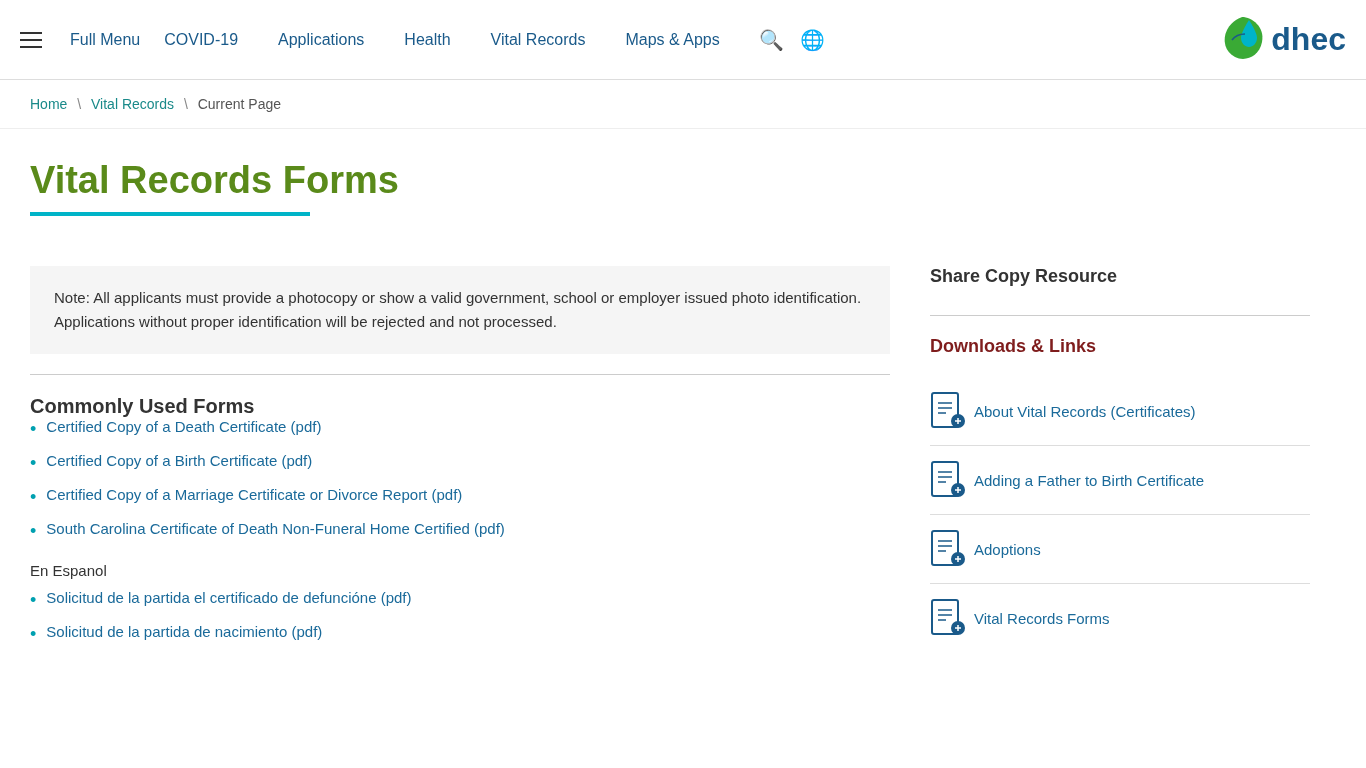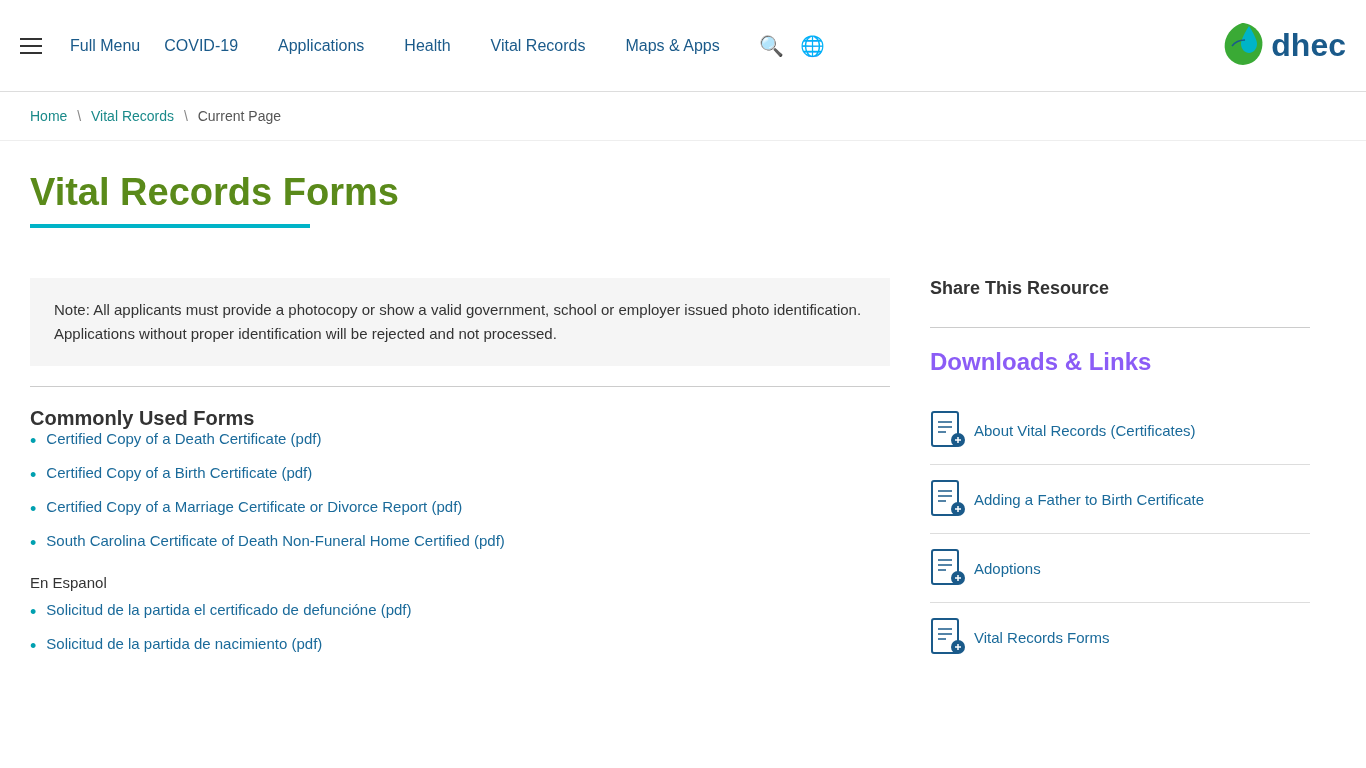--- a/index.html
+++ b/index.html
@@ -3,21 +3,21 @@
   <meta charset="utf-8">
   <style>
     * { margin: 0; padding: 0; box-sizing: border-box; }
     body { font-family: Arial, sans-serif; font-size: 15px; color: #333; background: #fff; }
 
     
     .header {
       display: flex;
       align-items: center;
       padding: 0 20px;
-      height: 92px;
+      height: 80px;
       background: #fff;
       border-bottom: 1px solid #ddd;
       position: relative;
     }
     .header-left {
       display: flex;
       align-items: center;
       gap: 24px;
     }
     .hamburger {
@@ -180,23 +180,23 @@
       color: #333;
       margin-bottom: 16px;
       padding-bottom: 8px;
     }
     .sidebar-divider {
       border: none;
       border-top: 1px solid #ccc;
       margin: 20px 0;
     }
     .downloads-title {
-      font-size: 24px;
-      font-weight: bold;
-      color: #8b5cf6;
+      font-size: 18px;
+      font-weight: bold;
+      color: #7f1d1d;
       margin-bottom: 20px;
     }
     .download-item {
       display: flex;
       align-items: center;
       gap: 8px;
       padding: 14px 0;
       border-bottom: 1px solid #ddd;
       cursor: pointer;
     }
@@ -305,21 +305,21 @@
       </li>
       <li>
         <span class="bullet">•</span>
         <a href="#">Solicitud de la partida de nacimiento (pdf)</a>
       </li>
     </ul>
   </div>
 
   <aside class="sidebar">
     <div>
-      <h3 class="sidebar-section-title">Share This Resource</h3>
+      <h3 class="sidebar-section-title">Share Copy Resource</h3>
     </div>
 
     <hr class="sidebar-divider">
 
     <div>
       <h3 class="downloads-title">Downloads &amp; Links</h3>
 
       <div class="download-item">
         <svg class="doc-icon" viewBox="0 0 36 40">
           <rect x="2" y="2" width="26" height="34" rx="2" fill="none" stroke="#1a5a8a" stroke-width="2"></rect>

